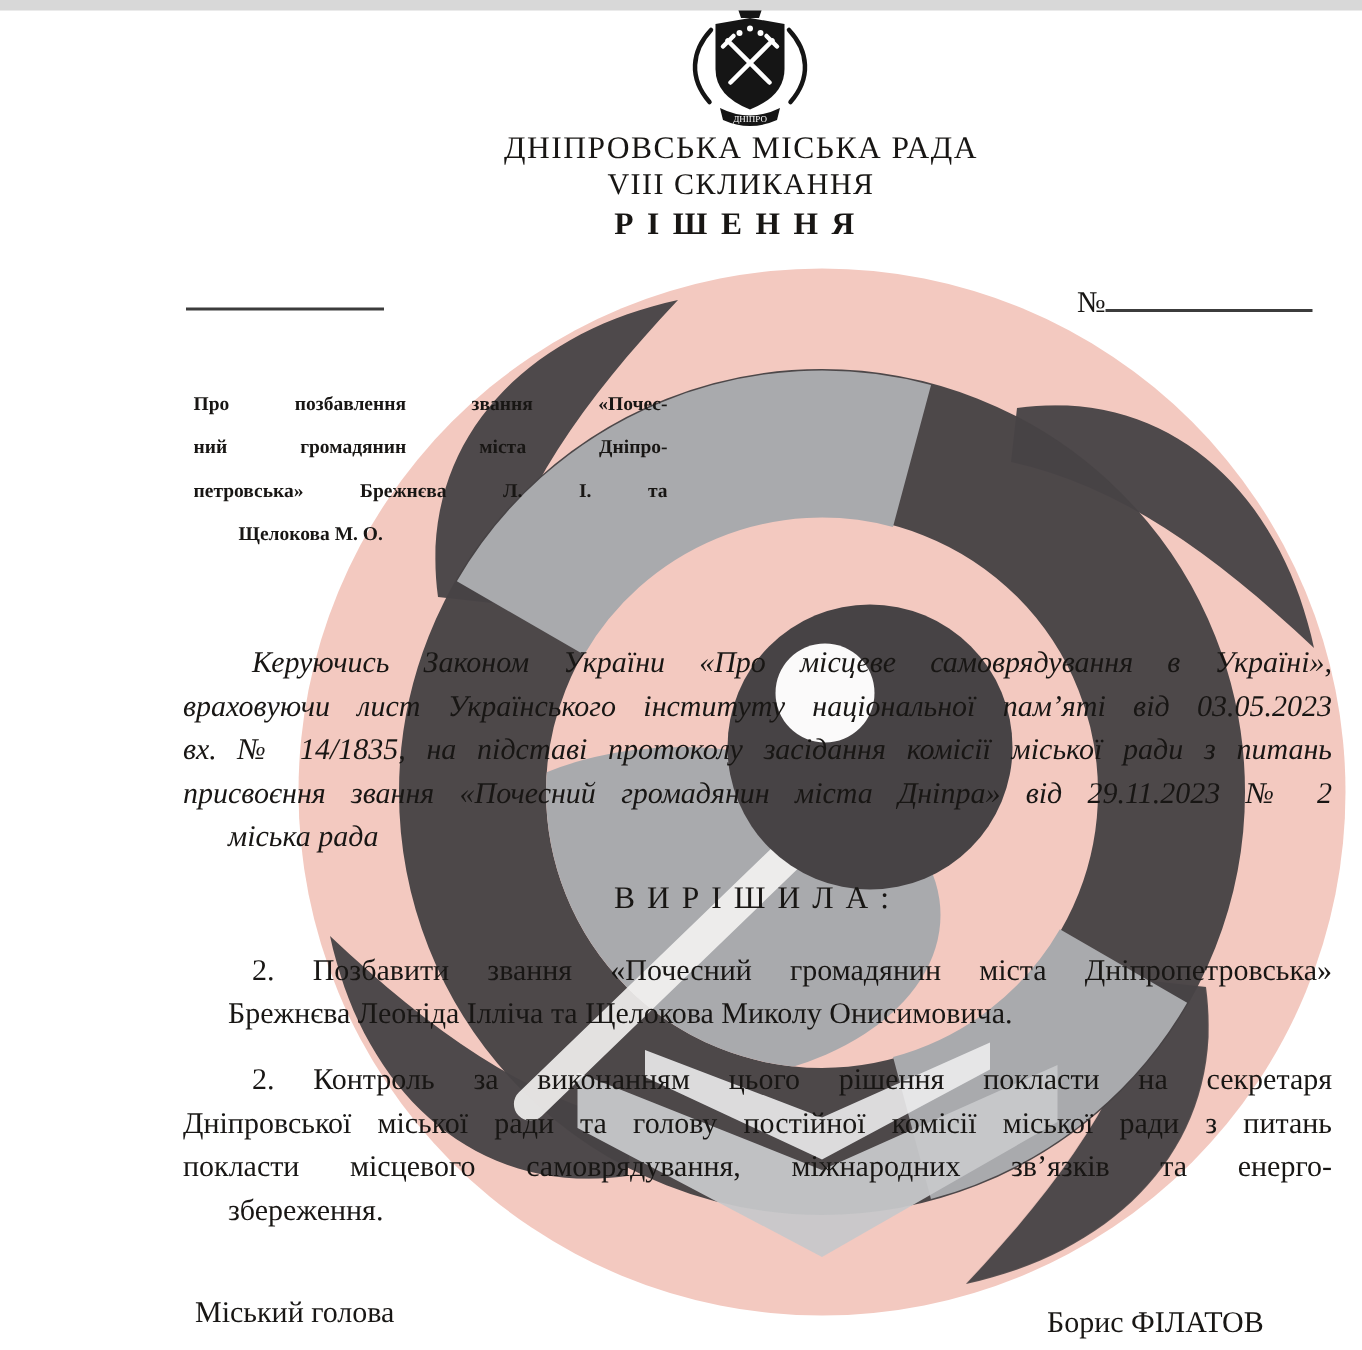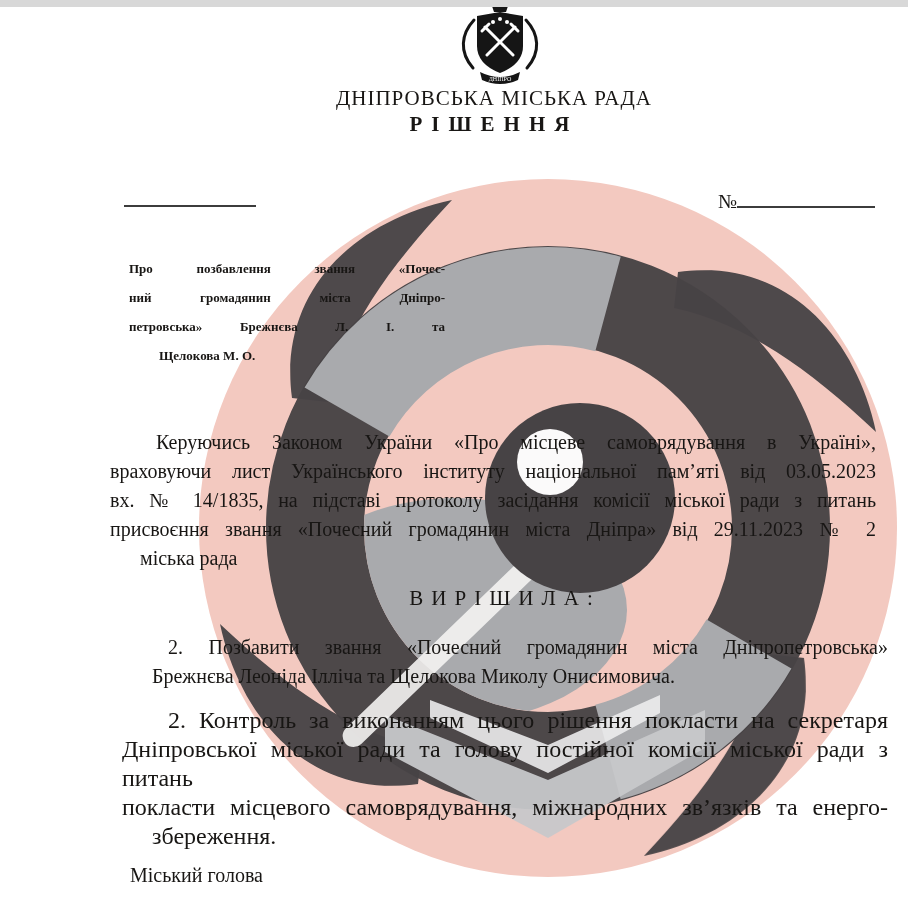--- a/index.html
+++ b/index.html
@@ -21,24 +21,24 @@
   .dateline{left:124px;top:205px;width:132px;border-top:2px solid #3c3c3c;}
   .numblock{left:718px;top:188px;width:170px;font-size:20px;}
   .numline{display:inline-block;width:138px;border-bottom:2px solid #3c3c3c;height:18px;}
 
   .line{line-height:29px;}
   .jline{text-align:justify;text-align-last:justify;}
   .lline{text-align:left;text-align-last:left;margin-left:30px;}
   .indent{padding-left:46px;}
 
   .subject{left:129px;top:254px;width:316px;font-size:13px;font-weight:bold;overflow:hidden;}
-  .intro{left:110px;top:428px;width:766px;font-size:20px;overflow:hidden;}
+  .intro{left:122px;top:428px;width:766px;font-size:20px;overflow:hidden;font-style:italic;}
   .decision{left:122px;top:586px;width:766px;text-align:center;font-size:21px;letter-spacing:8px;}
   .item1{left:122px;top:633px;width:766px;font-size:20px;overflow:hidden;}
-  .item2{left:122px;top:706px;width:766px;font-size:24px;overflow:hidden;}
+  .item2{left:122px;top:706px;width:766px;font-size:20px;overflow:hidden;}
 
   .sigtitle{left:130px;top:864px;font-size:20px;}
   .signame{left:698px;top:871px;font-size:20px;}
 </style>
 </head>
 <body>
 
 <svg id="wm" width="908" height="900" viewBox="0 0 908 900" aria-hidden="true">
   <g>
     <circle cx="548" cy="528" r="349" fill="#f3c9c0"></circle>
@@ -96,20 +96,21 @@
     <g fill="#ffffff">
       <circle cx="41" cy="20" r="2"></circle>
       <circle cx="48" cy="17" r="2"></circle>
       <circle cx="55" cy="20" r="2"></circle>
     </g>
     <text x="48" y="79" text-anchor="middle" font-size="6" fill="#ffffff" font-family="Liberation Serif, serif">ДНІПРО</text>
   </svg>
 
   <div class="abs titleblock">
     <div class="org">ДНІПРОВСЬКА МІСЬКА РАДА</div>
+    <div class="conv">VIII СКЛИКАННЯ</div>
     <div class="dtype">РІШЕННЯ</div>
   </div>
 
   <div class="abs dateline"></div>
   <div class="abs numblock">
     <span>№</span><span class="numline"></span>
   </div>
 
   <div class="abs subject">
     <div class="line jline">Про позбавлення звання «Почес-</div>
@@ -134,13 +135,14 @@
   </div>
 
   <div class="abs item2">
     <div class="line jline indent">2. Контроль за виконанням цього рішення покласти на секретаря</div>
     <div class="line jline">Дніпровської міської ради та голову постійної комісії міської ради з питань</div>
     <div class="line jline">покласти місцевого самоврядування, міжнародних зв’язків та енерго-</div>
     <div class="line lline">збереження.</div>
   </div>
 
   <div class="abs sigtitle">Міський голова</div>
+  <div class="abs signame">Борис ФІЛАТОВ</div>
 </div>
 
 </body></html>

